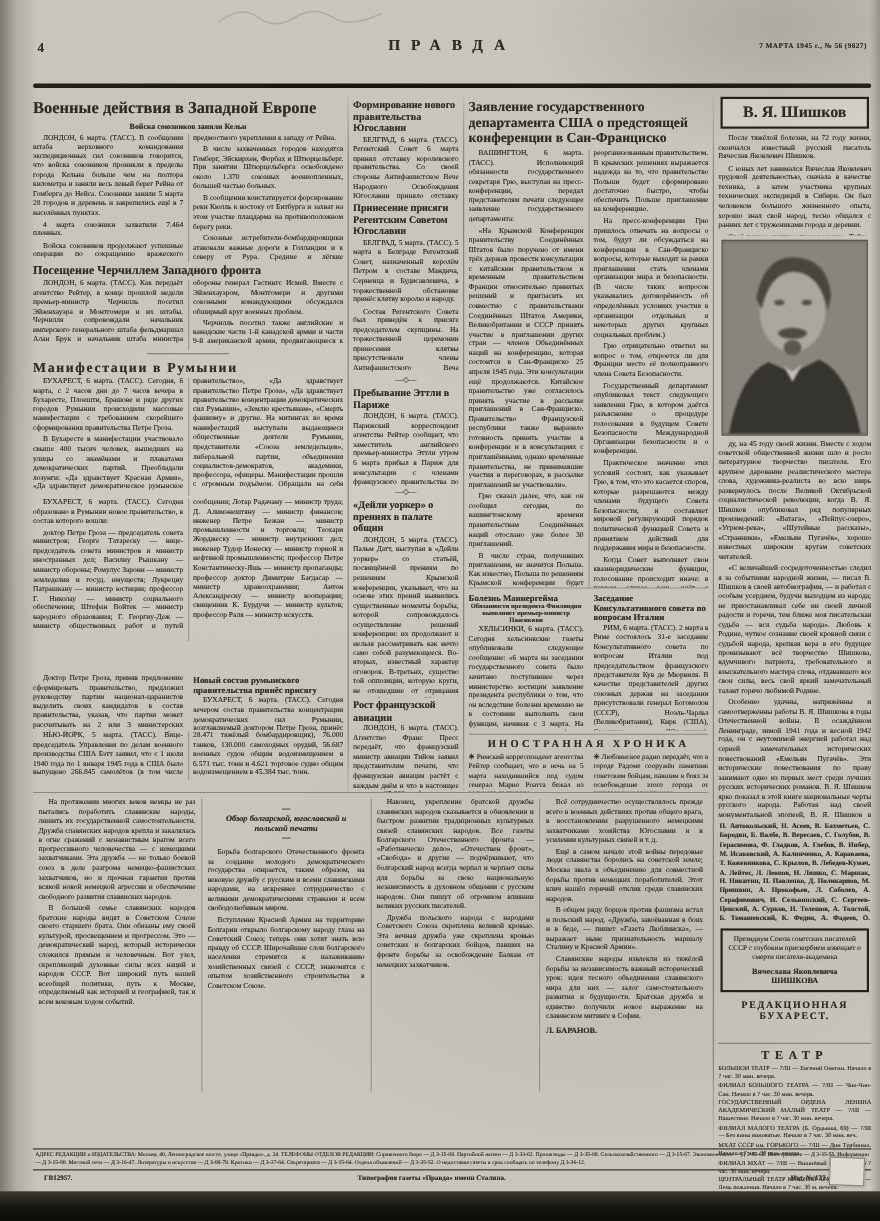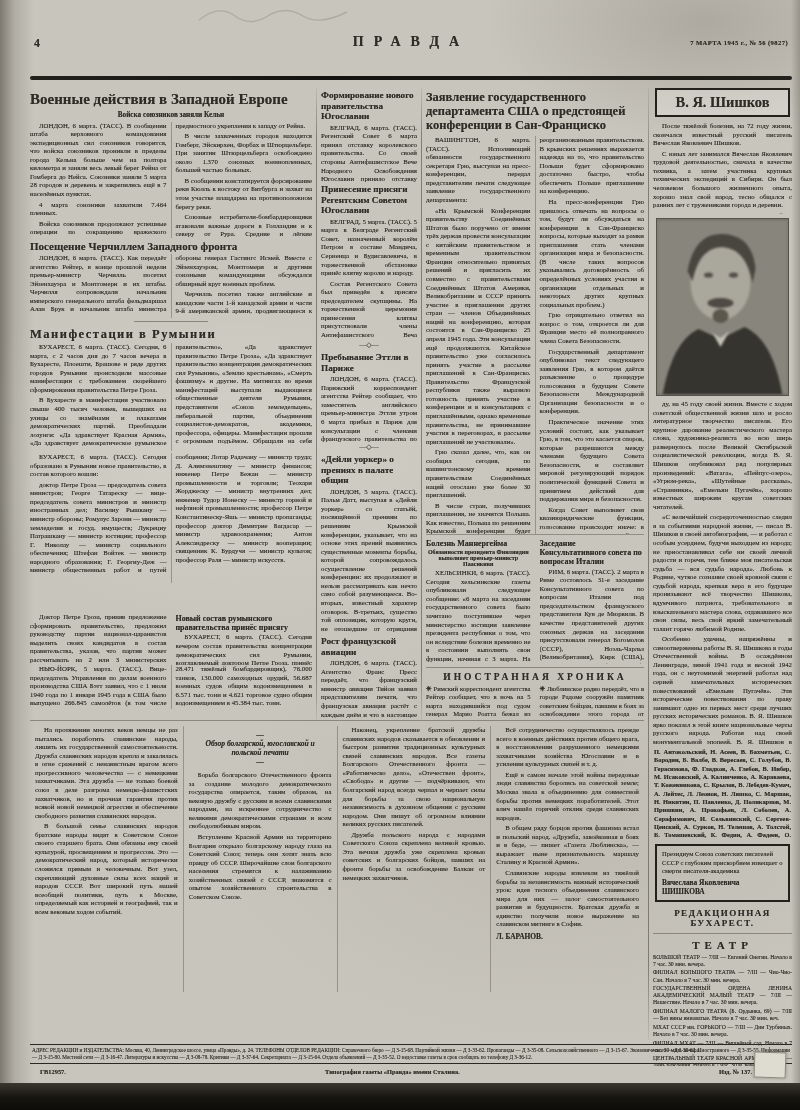--- a/index.html
+++ b/index.html
@@ -56,25 +56,25 @@
   .slav-col{flex:1;padding:0 5px;overflow:hidden;}
   .slav-col+.slav-col{border-left:1px solid rgba(90,86,76,.45);}
   .slav-sub{font-size:7.6px;font-weight:bold;font-style:italic;text-align:center;margin:4px 4px 5px;}
   .slav-sub .dash{display:block;font-style:normal;}
   .sig{font-size:7.4px;font-weight:bold;margin-top:3px;padding-right:4px;}
 
   
   .box-title{border:2px solid #23211c;margin:0 2px 5px;text-align:center;font-weight:bold;font-size:14.5px;padding:4px 0;background:rgba(255,255,252,.25);}
   .photo-wrap{margin:4px 3px;border:1px solid #55524a;background:#8e8b82;height:176px;overflow:hidden;}
   .signatories{font-size:6.4px;line-height:1.3;text-align:justify;font-weight:bold;margin:4px 1px;overflow:hidden;height:92px;}
-  .notice-box{border:2px solid #23211c;margin:3px 2px;padding:4px 5px;text-align:left;overflow:hidden;}
+  .notice-box{border:2px solid #23211c;margin:3px 2px;padding:4px 5px;text-align:center;overflow:hidden;}
   .notice-box .nt{font-size:6.6px;line-height:1.3;margin:0;}
   .notice-box .nn{font-size:7.4px;font-weight:bold;margin:2px 0 0;}
   .redkol{font-size:9px;font-weight:bold;letter-spacing:1.5px;text-align:center;margin:6px 0 4px;}
-  .teatr-head{font-size:11px;font-weight:bold;letter-spacing:5px;text-align:center;margin:5px 0 3px;border-top:1px solid rgba(80,76,66,.5);padding-top:5px;}
+  .teatr-head{font-size:11px;font-weight:bold;letter-spacing:5px;text-align:center;margin:20px 0 3px;border-top:1px solid rgba(80,76,66,.5);padding-top:5px;}
   .teatr-list{overflow:hidden;height:112px;}
   .teatr-list p{margin:0 0 1.5px;font-size:5.7px;line-height:1.25;text-align:justify;}
 
   
   .chron-head{font-size:9.5px;font-weight:bold;letter-spacing:3px;text-align:center;margin:3px 0 3px;border-top:1px solid rgba(80,76,66,.5);padding-top:4px;}
   .chron-items{display:flex;gap:9px;overflow:hidden;}
   .chron-items p{flex:1;margin:0;font-size:6.6px;line-height:1.26;text-align:justify;}
   .marker{font-weight:bold;}
 
   

